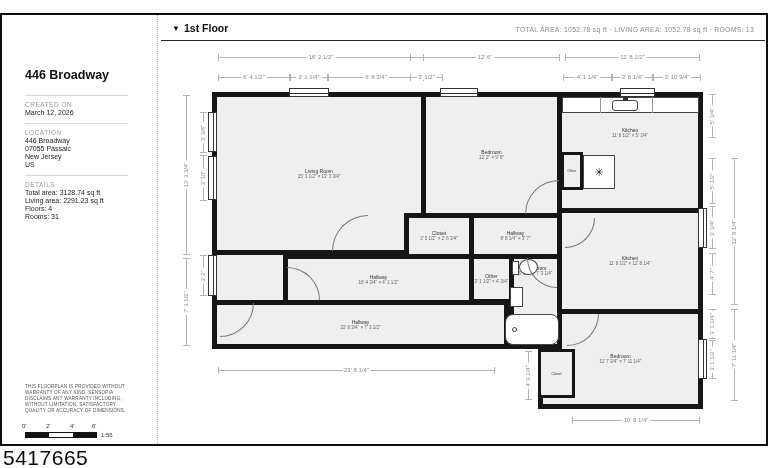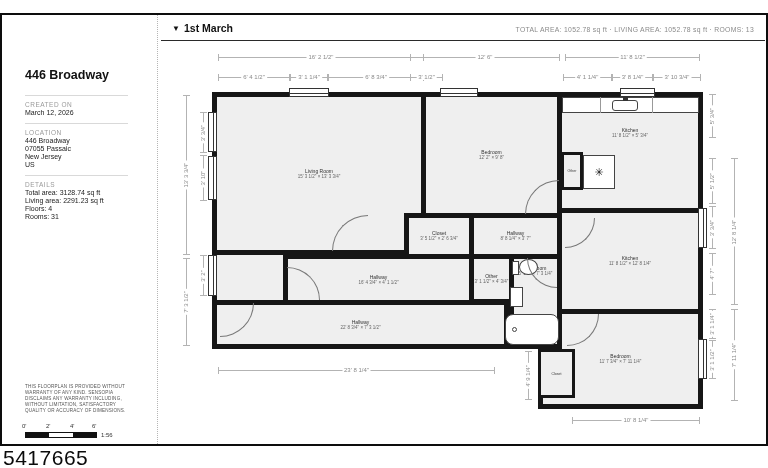--- a/index.html
+++ b/index.html
@@ -94,21 +94,21 @@
     <span class="sc-tick" style="left:92px">6'</span>
     <div class="sc-bar"></div>
     <span class="sc-ratio">1:56</span>
   </div>
 </div>
 
 <div class="page-num">5417665</div>
 
 <div>
   <span class="flr-ico">▼</span>
-  <span class="flr-lbl">1st March</span>
+  <span class="flr-lbl">1st Floor</span>
 </div>
 <div class="hd-sum">TOTAL AREA: 1052.78 sq ft · LIVING AREA: 1052.78 sq ft · ROOMS: 13</div>
 
 <div>
 
   <div class="room" style="left:212px;top:250px;width:76px;height:55px"></div>
 
   <div class="room" style="left:212px;top:300px;width:297px;height:49px">
     <div class="lbl">
         <span class="nm">Hallway</span>

